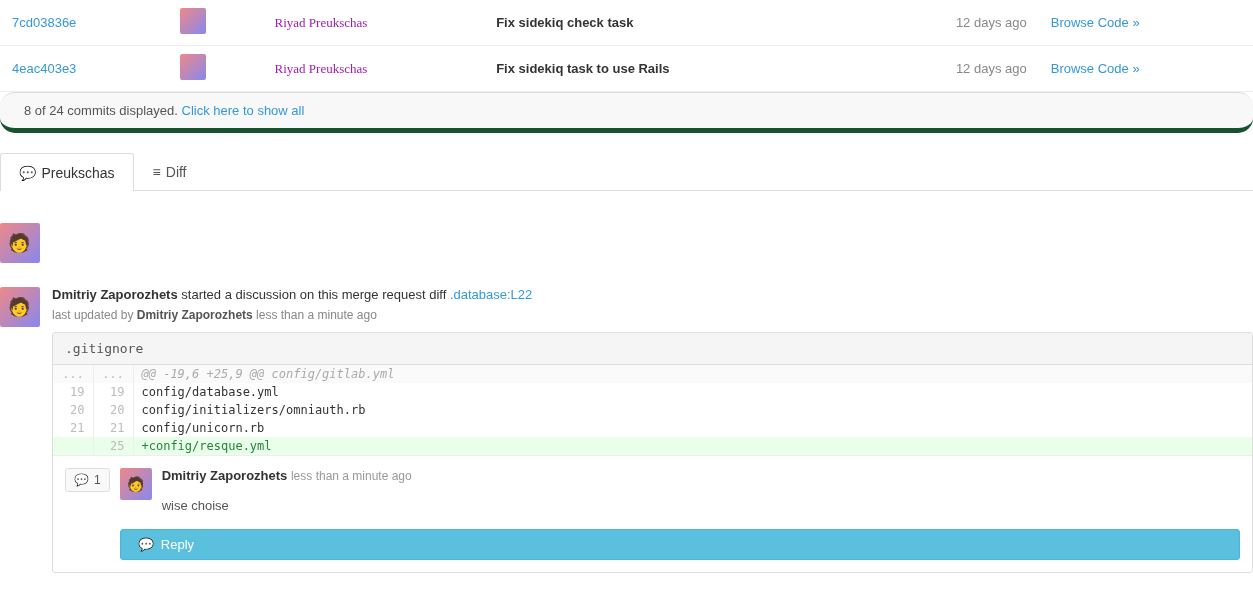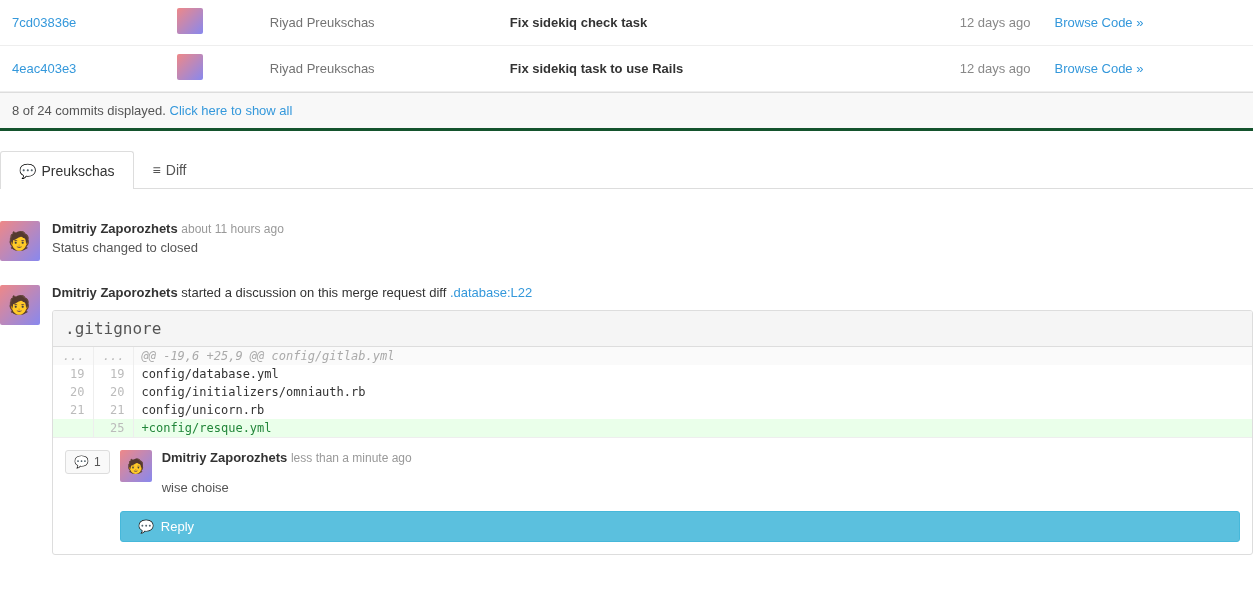--- a/index.html
+++ b/index.html
@@ -3,25 +3,25 @@
   <meta charset="utf-8">
   <style>
     * { box-sizing: border-box; margin: 0; padding: 0; }
     body { font-family: -apple-system, BlinkMacSystemFont, "Segoe UI", Arial, sans-serif; font-size: 13px; background: #fff; color: #333; }
 
     .commits-table { width: 100%; border-collapse: collapse; }
     .commits-table tr { border-bottom: 1px solid #eee; }
     .commits-table td { padding: 8px 12px; vertical-align: middle; }
     .commit-hash a { color: #3498db; text-decoration: none; }
     .avatar-small { width: 26px; height: 26px; border-radius: 2px; background: #888; display: inline-block; overflow: hidden; }
-    .commit-author { color: #737373; }
+    .commit-author { color: #a21caf; font-family: Liberation Serif, serif; }
     .commit-message { font-weight: bold; }
     .commit-time { color: #888; text-align: right; }
     .browse-code-btn { color: #3498db; text-decoration: none; font-size: 13px; white-space: nowrap; }
-    .commits-footer { padding: 10px 12px; background: #f8f8f8; border-top: 1px solid #ddd; border-bottom: 3px solid #14532d; font-size: 13px; color: #555; }
+    .commits-footer { padding: 10px 24px; background: #f8f8f8; border-top: 1px solid #ddd; border-bottom: 5px solid #14532d; font-size: 13px; color: #555; border-radius: 15px; }
     .commits-footer a { color: #3498db; text-decoration: none; }
 
     .tabs-container { margin-top: 20px; border-bottom: 1px solid #ddd; display: flex; }
     .tab { padding: 10px 18px; border: 1px solid transparent; border-bottom: none; cursor: pointer; font-size: 14px; color: #555; display: flex; align-items: center; gap: 5px; text-decoration: none; }
     .tab.active { background: #fff; border-color: #ddd; border-bottom-color: #fff; margin-bottom: -1px; color: #333; border-radius: 3px 3px 0 0; }
 
     .discussion-area { padding: 20px 0; }
     .comment-block { display: flex; gap: 12px; padding: 12px 0; align-items: flex-start; }
     .avatar-med-placeholder { width: 40px; height: 40px; background: linear-gradient(135deg, #e88, #88e); border-radius: 2px; flex-shrink: 0; display: flex; align-items: center; justify-content: center; font-size: 18px; }
     .comment-content { flex: 1; }
@@ -31,21 +31,21 @@
     .comment-text { color: #555; }
 
     .diff-discussion-block { display: flex; gap: 12px; padding: 12px 0; align-items: flex-start; }
     .diff-discussion-content { flex: 1; }
     .diff-discussion-header { margin-bottom: 6px; font-size: 13px; }
     .diff-discussion-header a { color: #3498db; text-decoration: none; }
     .diff-discussion-meta { font-size: 12px; color: #888; }
     .diff-discussion-meta strong { color: #555; }
 
     .diff-file-box { border: 1px solid #ddd; margin-top: 10px; border-radius: 3px; overflow: hidden; }
-    .diff-file-title { background: #f5f5f5; padding: 8px 12px; font-family: monospace; font-size: 16px; color: #555; border-bottom: 1px solid #ddd; }
+    .diff-file-title { background: #f5f5f5; padding: 8px 12px; font-family: monospace; font-size: 13px; color: #555; border-bottom: 1px solid #ddd; }
     .diff-table { width: 100%; border-collapse: collapse; font-family: monospace; font-size: 12px; }
     .diff-table td { padding: 2px 8px; white-space: pre; }
     .diff-line-num { width: 40px; color: #bbb; text-align: right; user-select: none; border-right: 1px solid #eee; padding-right: 6px; }
     .diff-line-dots { color: #aaa; font-style: italic; background: #fafafa; }
     .diff-line-added { background: #eaffea; color: #22863a; }
     .diff-line-normal { background: #fff; }
 
     .inline-comment-section { border-top: 1px solid #eee; }
     .inline-comment-row { display: flex; align-items: flex-start; padding: 12px; gap: 10px; }
     .inline-comment-count { display: flex; align-items: center; gap: 5px; color: #555; cursor: pointer; padding: 4px 8px; border: 1px solid #ddd; border-radius: 3px; background: #f9f9f9; font-size: 12px; }
@@ -95,36 +95,34 @@
   <a href="#" class="tab">
     <span>≡</span>
     <span>Diff</span>
   </a>
 </div>
 
 <div class="discussion-area">
 
   <div class="comment-block">
     <div class="avatar-med-placeholder">🧑</div>
-    <div class="comment-content">
-      <div class="comment-header">
-        <span class="comment-author">Dmitriy Zaporozhets</span>
-        <span class="comment-time"> <span>about 11 hours ago</span></span>
-      </div>
-      <div class="comment-text">Status changed to closed</div>
-    </div>
   </div>
 
   <div class="diff-discussion-block">
     <div class="avatar-med-placeholder">🧑</div>
     <div class="diff-discussion-content">
       <div class="diff-discussion-header">
         <strong>Dmitriy Zaporozhets</strong>
         <span> started a discussion on this merge request diff </span>
         <a href="#">.database:L22</a>
+      </div>
+      <div class="diff-discussion-meta">
+        <span>last updated by </span>
+        <strong>Dmitriy Zaporozhets</strong>
+        <span> <span>less than a minute ago</span></span>
       </div>
 
       <div class="diff-file-box">
         <div class="diff-file-title">.gitignore</div>
         <table class="diff-table">
           <tbody id="diff-tbody">
               <tr class="diff-line-dots">
       <td class="diff-line-num">...</td>
       <td class="diff-line-num">...</td>
       <td style="color:#aaa;">@@ -19,6 +25,9 @@ config/gitlab.yml</td>

